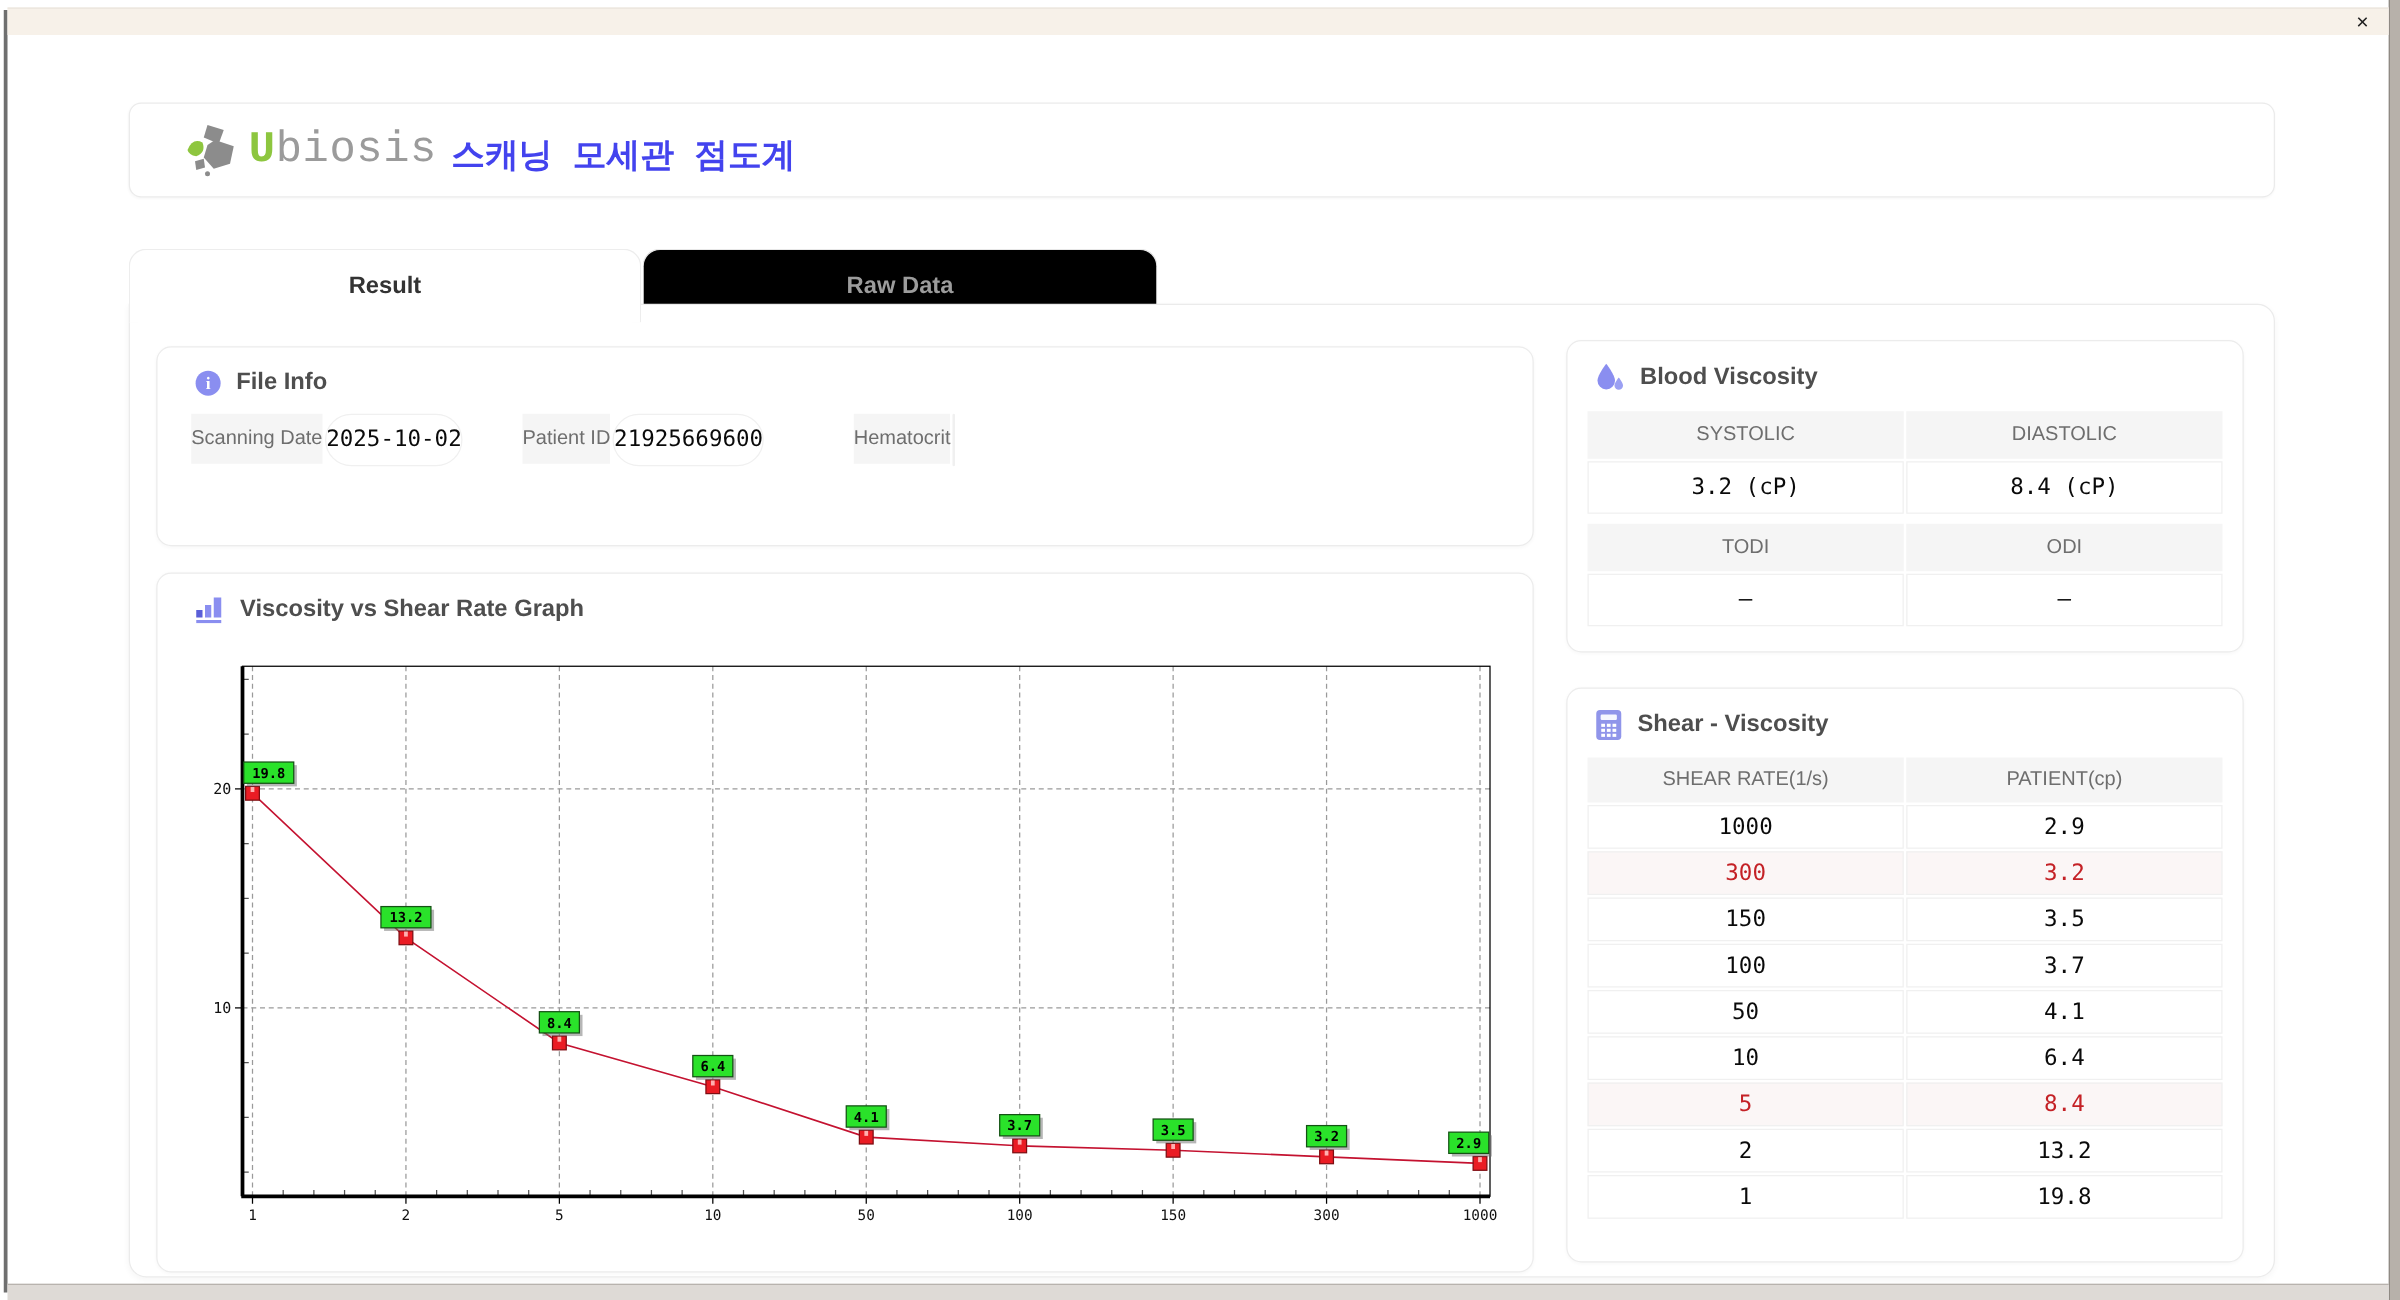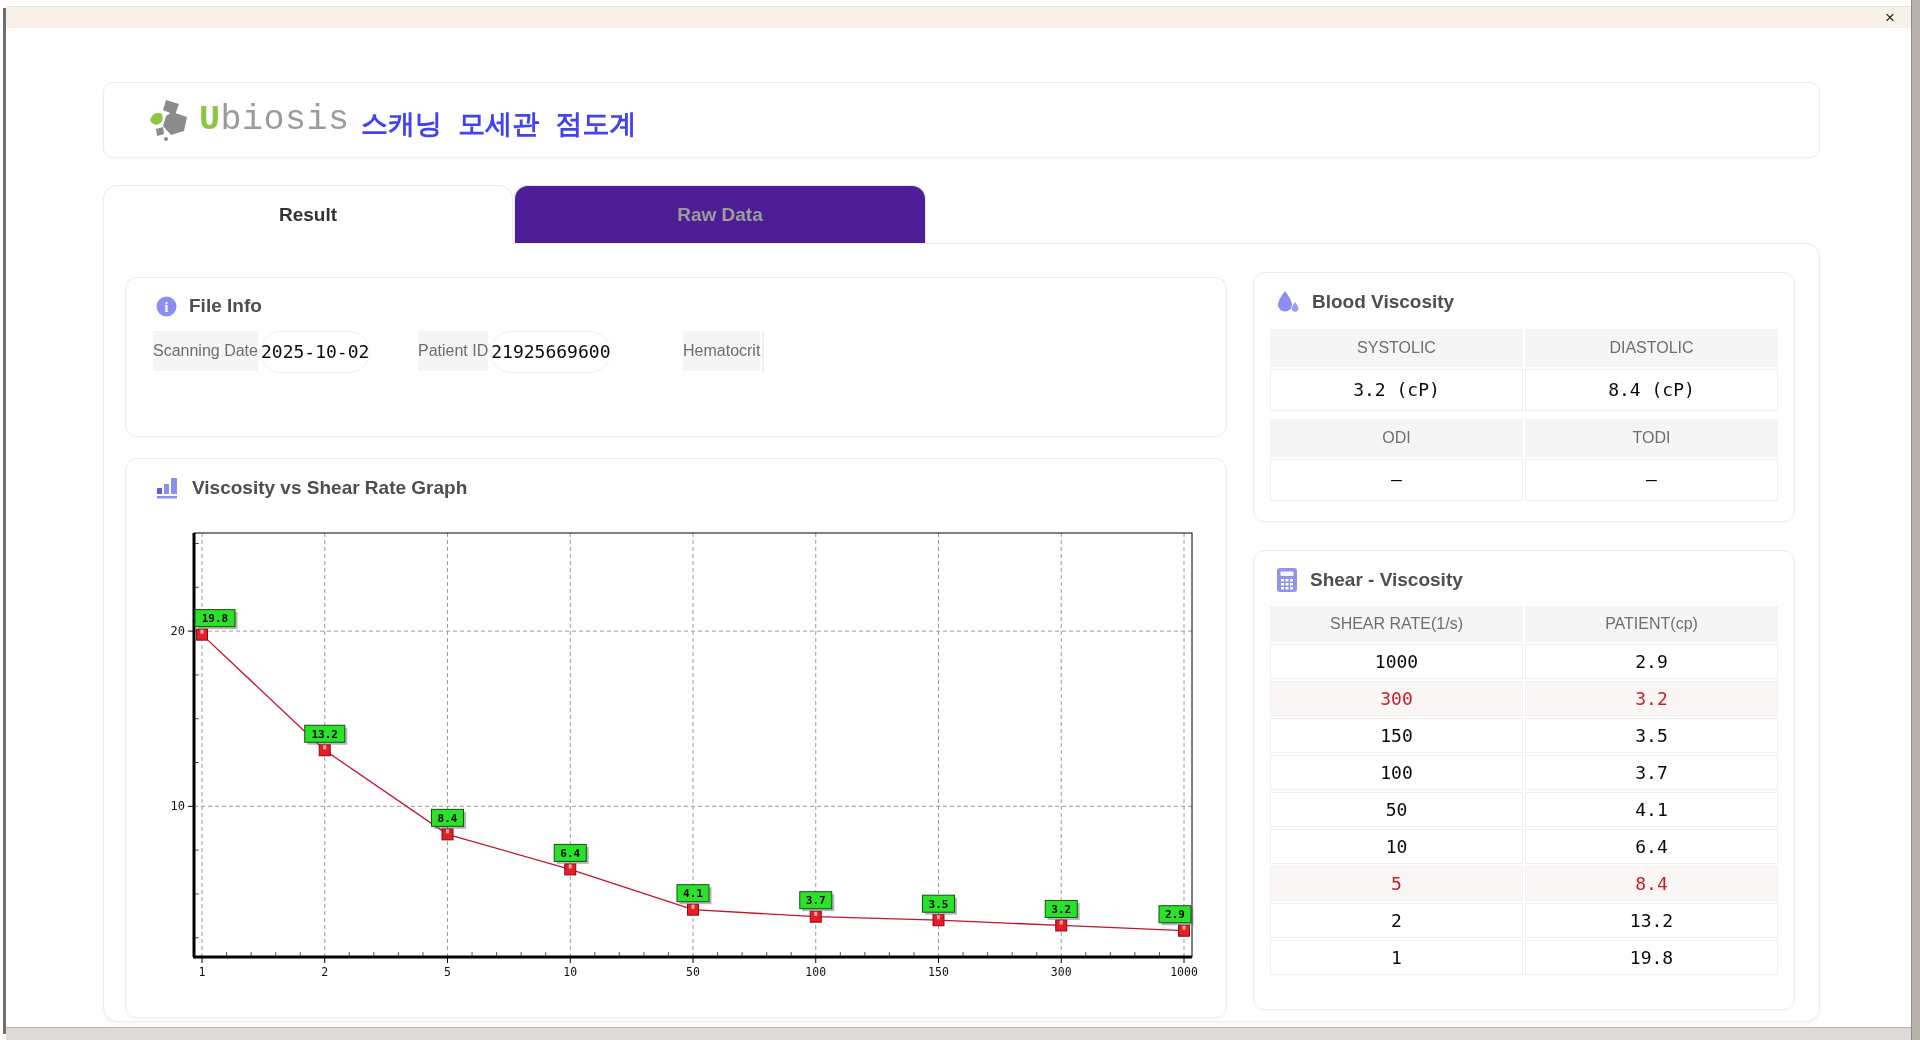--- a/index.html
+++ b/index.html
@@ -25,25 +25,25 @@
     box-shadow:0 1px 2px rgba(0,0,0,.03);font-family:Liberation Mono, monospace; }
   .logo { position:absolute; left:44px; top:15px; display:flex; align-items:center; }
   .logo svg { margin-right:5px; }
   .logo-text { font-size:35px; letter-spacing:.5px; }
   .logo-u { color:#8dc63f; font-weight:700; }
   .logo-rest { color:#9b9b9b; font-weight:400; }
   .app-title { position:absolute; left:257px; top:23px; font-size:27px; font-weight:700;
     color:#4343ee; }
 
   
-  .tab { position:absolute; top:185px; height:59px; border-radius:14px 14px 0 0;
+  .tab { position:absolute; top:199px; height:59px; border-radius:14px 14px 0 0;
     display:flex; align-items:center; justify-content:center; font-size:19px; cursor:pointer; }
   .tab-active { left:103px; width:410px; background:#fff; border:1px solid #ededed;
     border-bottom:none; color:#333; font-weight:700; z-index:3; }
-  .tab-inactive { left:514px; width:412px; background:#4c1d95; border:1px solid #e7e7e7;
+  .tab-inactive { left:514px; width:412px; background:#000000; border:1px solid #e7e7e7;
     border-bottom:none; color:#9c9c9c; font-weight:600; }
 
   .main-panel { position:absolute; left:103px; top:243px; width:1717px; height:779px;
     background:#fff; border:1px solid #ebebeb; border-radius:0 14px 14px 14px;
     box-shadow:0 2px 5px rgba(0,0,0,.04); z-index:2; }
 
   .card { position:absolute; background:#fff; border:1px solid #ececec; border-radius:12px;
     box-shadow:0 1px 3px rgba(0,0,0,.03); z-index:4; }
   #file-info-card { left:125px; top:277px; width:1102px; height:160px; }
   #graph-card     { left:125px; top:458px; width:1102px; height:560px; }
@@ -273,22 +273,22 @@
     <span>Blood Viscosity</span>
   </div>
   <div id="bv-groups">
       <div class="bv-grid first">
         <div class="th">SYSTOLIC</div>
         <div class="th">DIASTOLIC</div>
         <div class="td mono">3.2 (cP)</div>
         <div class="td mono">8.4 (cP)</div>
       </div>
       <div class="bv-grid">
+        <div class="th">TODI</div>
         <div class="th">ODI</div>
-        <div class="th">TODI</div>
         <div class="td mono">–</div>
         <div class="td mono">–</div>
       </div>
     </div>
 </section>
 
 <section class="card" id="shear-card">
   <div class="card-title">
     <svg width="22" height="24" viewBox="0 0 22 24">
       <rect x="1" y="0" width="20" height="24" rx="3" fill="#9095ea"></rect>

